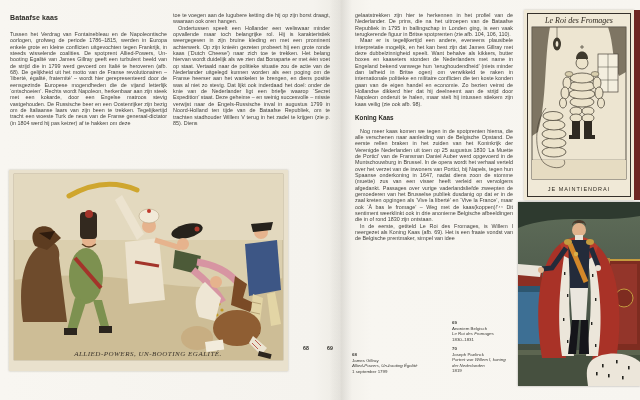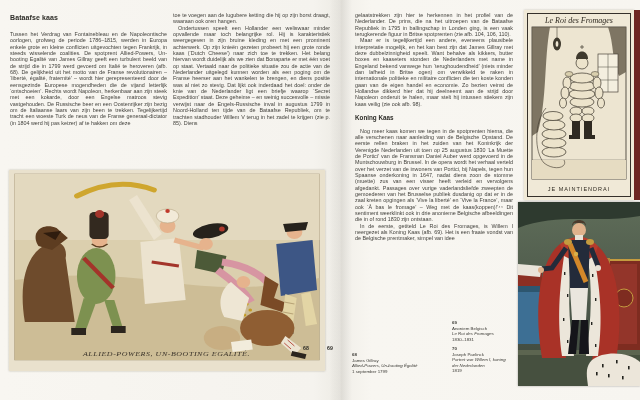--- a/index.html
+++ b/index.html
@@ -21,21 +21,21 @@
   .col p{margin:0;}
   .col p + p{text-indent:5px;}
   .col1{left:10px;top:31px;width:157px;}
   .col2{left:173px;top:12px;width:157px;}
   .col3{left:355px;top:12px;width:158px;}
   .subheading{
     font-size:6.3px;font-weight:bold;color:#2d2c27;margin:8px 0 6px 0 !important;
     text-align:left;text-indent:0 !important;
   }
   figure{margin:0;padding:0;position:absolute;}
-  .fig-cartoon{left:9px;top:170px;width:316px;height:201px;box-shadow:0 0 2px rgba(90,80,60,.35);}
+  .fig-cartoon{left:9px;top:170px;width:279px;height:201px;box-shadow:0 0 2px rgba(90,80,60,.35);}
   .fig-print{left:524px;top:10px;width:110px;height:190px;box-shadow:0 0 2px rgba(90,80,60,.3);}
   .fig-portrait{left:518px;top:202px;width:122px;height:184px;box-shadow:0 0 2px rgba(40,40,40,.4);}
   .book-edge{position:absolute;left:634px;top:10px;width:6px;height:190px;background:#6e2622;}
   .folio{position:absolute;top:345px;font-size:5.2px;font-weight:bold;color:#2d2c27;}
   .folio-left{left:303px;}
   .folio-right{left:327px;}
   .caption{position:absolute;font-size:4.4px;line-height:5.2px;color:#3c3b36;}
   .caption .num{display:block;font-weight:bold;margin-bottom:1px;}
   .caption .cap-title{font-style:italic;}
   .caption span{display:block;}

